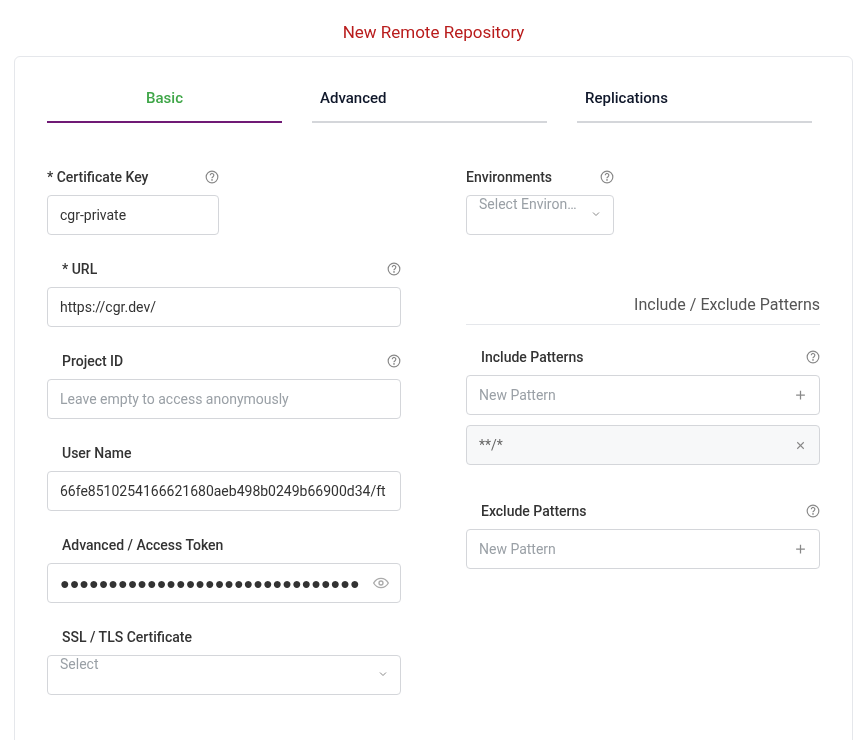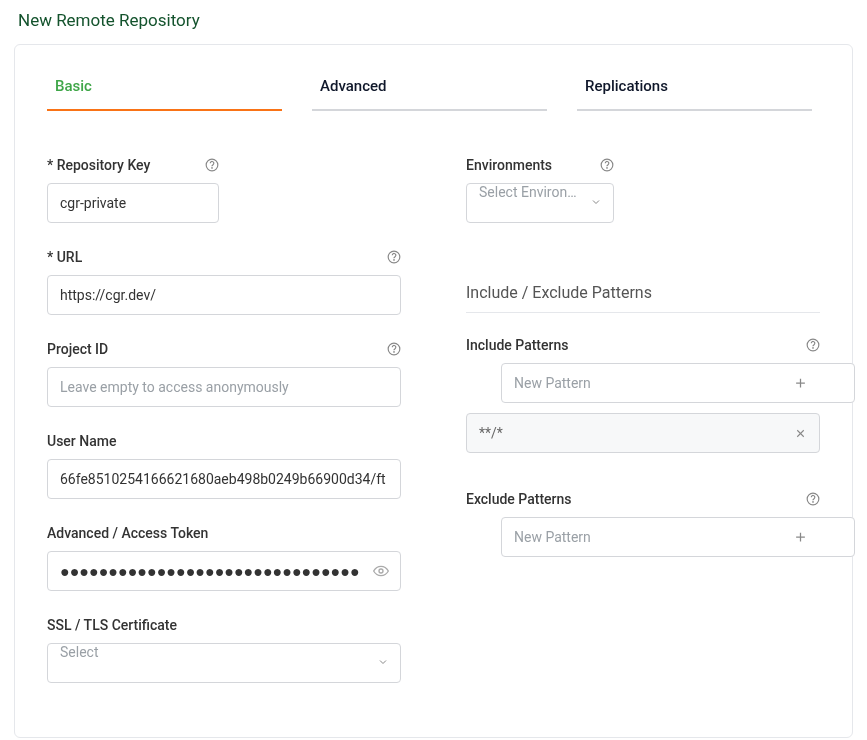--- a/index.html
+++ b/index.html
@@ -8,23 +8,24 @@
       padding: 0;
     }
     body {
       font-family: -apple-system, BlinkMacSystemFont, "Segoe UI", Roboto, "Helvetica Neue", Arial, sans-serif;
       background: #fff;
       color: #333;
       font-size: 14px;
     }
     .page-title {
       font-size: 17px;
-      color: #14532d;
-      padding: 10px 18px 14px;
+      color: #b91c1c;
+      padding: 22px 18px 14px;
       font-weight: 400;
+      text-align: center;
     }
     .card {
       margin: 0 14px 14px;
       border: 1px solid #e5e7eb;
       border-radius: 6px;
       background: #fff;
       padding: 28px 32px;
     }
     .tabs {
       display: flex;
@@ -36,38 +37,40 @@
       width: 235px;
       padding: 4px 8px 14px;
       font-size: 15px;
       color: #0f172a;
       border-bottom: 2px solid #d4d6da;
       cursor: pointer;
       font-weight: 500;
     }
     .tab.active {
       color: #3fa648;
-      border-bottom: 2px solid #f97316;
+      border-bottom: 2px solid #701a75;
+      text-align: center;
     }
     .form-columns {
       display: flex;
       gap: 65px;
     }
     .col {
       flex: 1;
       min-width: 0;
     }
     .form-group {
       margin-bottom: 26px;
     }
     .label-row {
       display: flex;
       align-items: center;
       justify-content: space-between;
       margin-bottom: 10px;
+      margin-left: 15px;
     }
     .label {
       font-size: 14px;
       color: #333;
       font-weight: 500;
     }
     .help-icon {
       width: 14px;
       height: 14px;
       color: #888;
@@ -144,28 +147,28 @@
       width: 16px;
       height: 16px;
     }
     .section-header {
       font-size: 16px;
       color: #555;
       font-weight: 400;
       padding-bottom: 10px;
       border-bottom: 1px solid #e5e7eb;
       margin-bottom: 24px;
+      text-align: right;
     }
     .pattern-input-wrap {
       position: relative;
       margin-bottom: 10px;
     }
     .pattern-input-wrap .input {
       padding-right: 40px;
-      margin-left: 35px;
     }
     .plus-icon {
       position: absolute;
       right: 12px;
       top: 50%;
       transform: translateY(-50%);
       color: #888;
       cursor: pointer;
       display: flex;
     }
@@ -216,21 +219,21 @@
     <div class="tab">Advanced</div>
     <div class="tab">Replications</div>
   </div>
 
   <div class="form-columns">
 
     <div class="col">
 
       <div class="form-group">
         <div class="label-row-narrow" style="width:172px; justify-content:space-between;">
-          <span class="label">* Repository Key</span>
+          <span class="label">* Certificate Key</span>
           <span class="help-icon">
             <svg viewBox="0 0 24 24" fill="none" stroke="currentColor" stroke-width="2">
                 <circle cx="12" cy="12" r="10"></circle>
                 <path d="M9.1 9a3 3 0 1 1 5.8 1c0 2-3 2-3 4"></path>
                 <circle cx="12" cy="17" r="0.5" fill="currentColor"></circle>
               </svg>
           </span>
         </div>
         <input class="input input-short" value="cgr-private" style="">
       </div>

